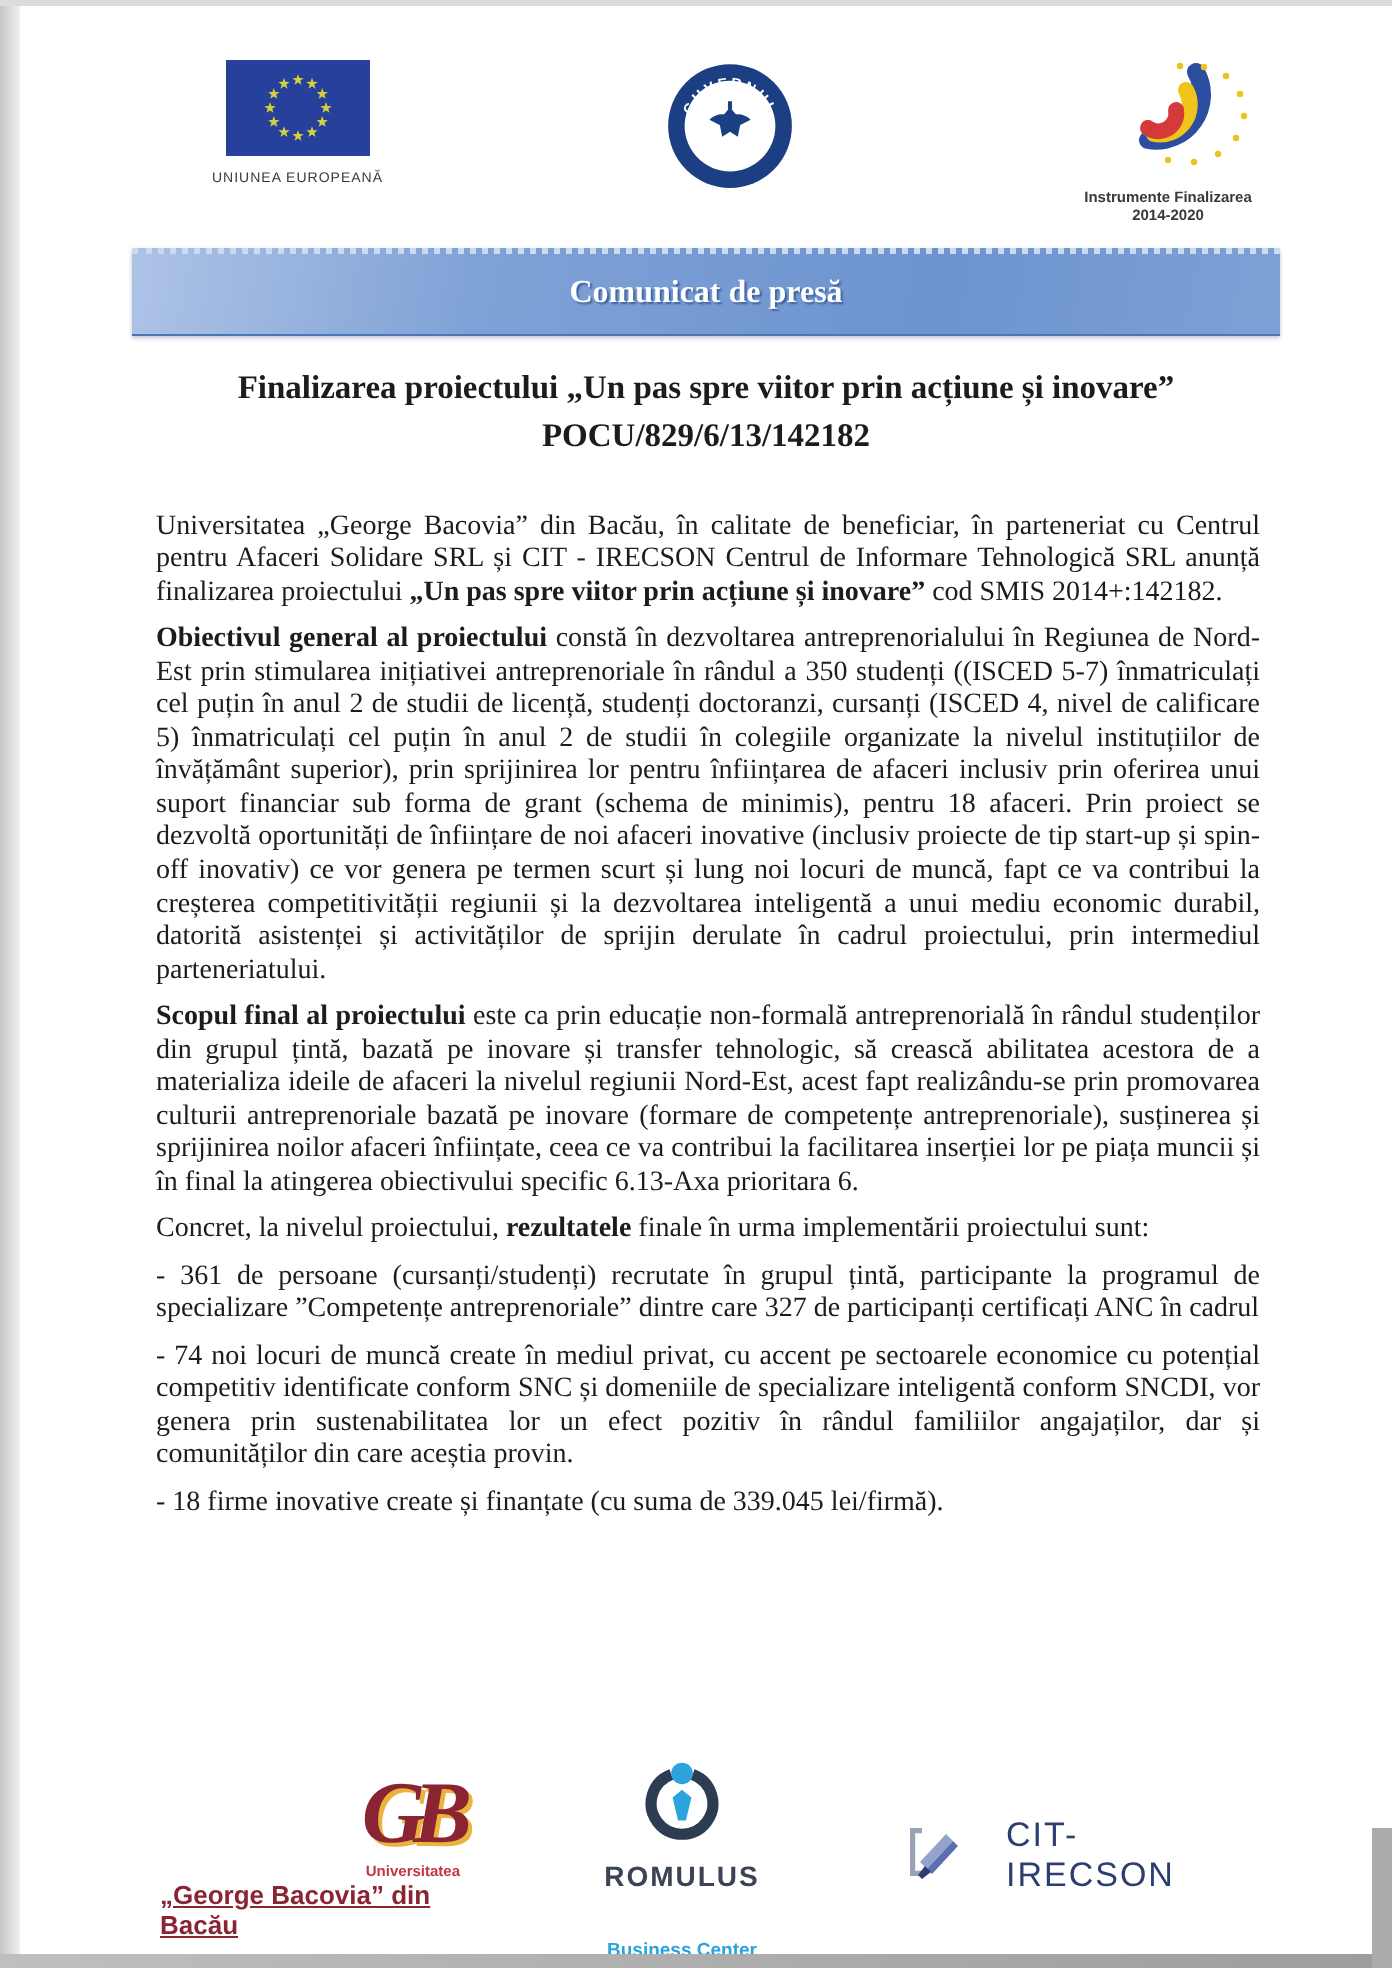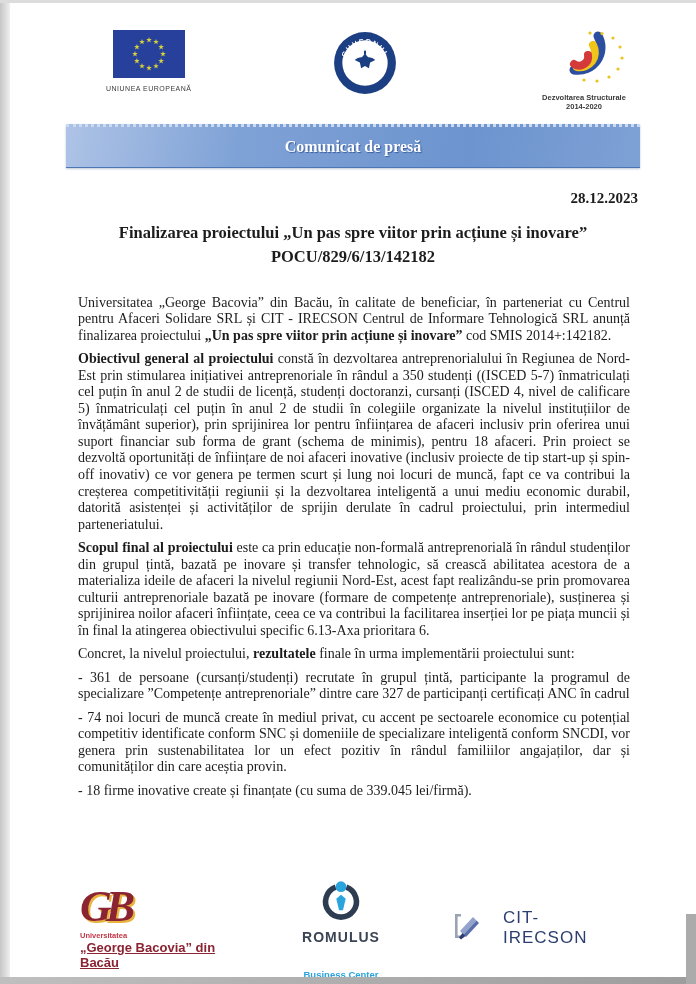--- a/index.html
+++ b/index.html
@@ -48,21 +48,21 @@
 
   .doc-title { text-align:center; font-weight:bold; font-size:16.5px; line-height:1.45; margin-top:14px; }
 
   
   .content { padding:0 10px 0 12px; margin-top:19px; }
   .content p { text-align:justify; font-size:14px; line-height:1.18; margin-top:7px; }
   .b { font-weight:bold; }
 
   
   .footer { margin-top:auto; display:flex; align-items:center; justify-content:space-between; padding:4px 18px 8px 14px; height:84px; }
-  .gb-logo { display:flex; flex-direction:column; align-items:flex-start; width:150px; }
+  .gb-logo { display:flex; flex-direction:column; align-items:flex-end; width:150px; }
   .gb-monogram {
     font-family:"Liberation Serif", serif; font-weight:bold; font-style:italic;
     font-size:44px; line-height:.95; color:#8a2332; letter-spacing:-6px;
     text-shadow:2px 2px 0 #e9b33c;
   }
   .gb-line1 { font-family:Liberation Sans, sans-serif; font-size:7.5px; font-weight:bold; color:#c23545; margin-top:3px; }
   .gb-line2 { font-family:"Liberation Sans", sans-serif; font-size:13px; font-weight:bold; color:#8a2332;text-decoration:underline; }
 
   .romulus-logo { display:flex; flex-direction:column; align-items:center; width:150px; }
   .romulus-name { font-family:"Liberation Sans", sans-serif; font-size:14px; font-weight:bold; color:#3b4454; letter-spacing:1px; margin-top:1px; }
@@ -168,29 +168,28 @@
               <circle cx="75" cy="8" r="1.6"></circle>
             <circle cx="82" cy="17" r="1.6"></circle>
               <circle cx="84" cy="28" r="1.6"></circle>
               <circle cx="80" cy="39" r="1.6"></circle>
             <circle cx="71" cy="47" r="1.6"></circle>
               <circle cx="59" cy="51" r="1.6"></circle>
               <circle cx="46" cy="50" r="1.6"></circle>
           </g>
         </svg>
       </span>
-      <span class="is-caption"><span>Dezvoltarea Structurale</span><br><span>2014-2020</span></span>
+      <span class="is-caption"><span>Instrumente Finalizarea</span><br><span>2014-2020</span></span>
     </div>
   </div>
 
   <div class="banner">
     <span>Comunicat de presă</span>
   </div>
 
-  <div class="date-line">28.12.2023</div>
 
   <div class="doc-title">
     <span>Finalizarea proiectului „Un pas spre viitor prin acțiune și inovare”</span><br>
     <span>POCU/829/6/13/142182</span>
   </div>
 
   <div class="content">
     <p><span>Universitatea „George Bacovia” din Bacău, în calitate de beneficiar, în parteneriat cu Centrul pentru Afaceri Solidare SRL și CIT - IRECSON Centrul de Informare Tehnologică SRL anunță finalizarea proiectului </span><span class="b">„Un pas spre viitor prin acțiune și inovare”</span><span> cod SMIS 2014+:142182.</span></p>
 
     <p><span class="b">Obiectivul general al proiectului</span><span> constă în dezvoltarea antreprenorialului în Regiunea de Nord-Est prin stimularea inițiativei antreprenoriale în rândul a 350 studenți ((ISCED 5-7) înmatriculați cel puțin în anul 2 de studii de licență, studenți doctoranzi, cursanți (ISCED 4, nivel de calificare 5) înmatriculați cel puțin în anul 2 de studii în colegiile organizate la nivelul instituțiilor de învățământ superior), prin sprijinirea lor pentru înființarea de afaceri inclusiv prin oferirea unui suport financiar sub forma de grant (schema de minimis), pentru 18 afaceri. Prin proiect se dezvoltă oportunități de înființare de noi afaceri inovative (inclusiv proiecte de tip start-up și spin-off inovativ) ce vor genera pe termen scurt și lung noi locuri de muncă, fapt ce va contribui la creșterea competitivității regiunii și la dezvoltarea inteligentă a unui mediu economic durabil, datorită asistenței și activităților de sprijin derulate în cadrul proiectului, prin intermediul parteneriatului.</span></p>

